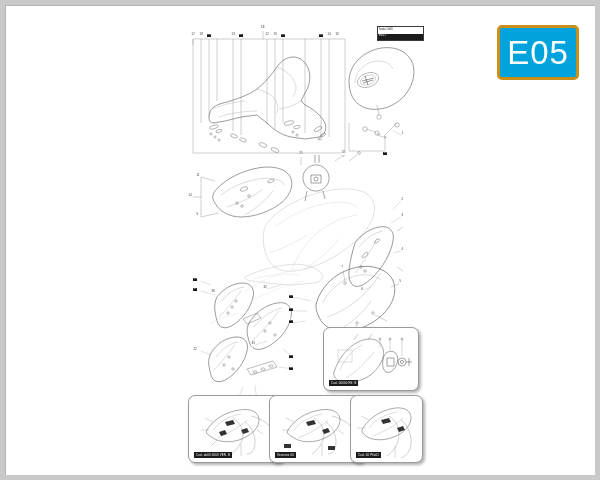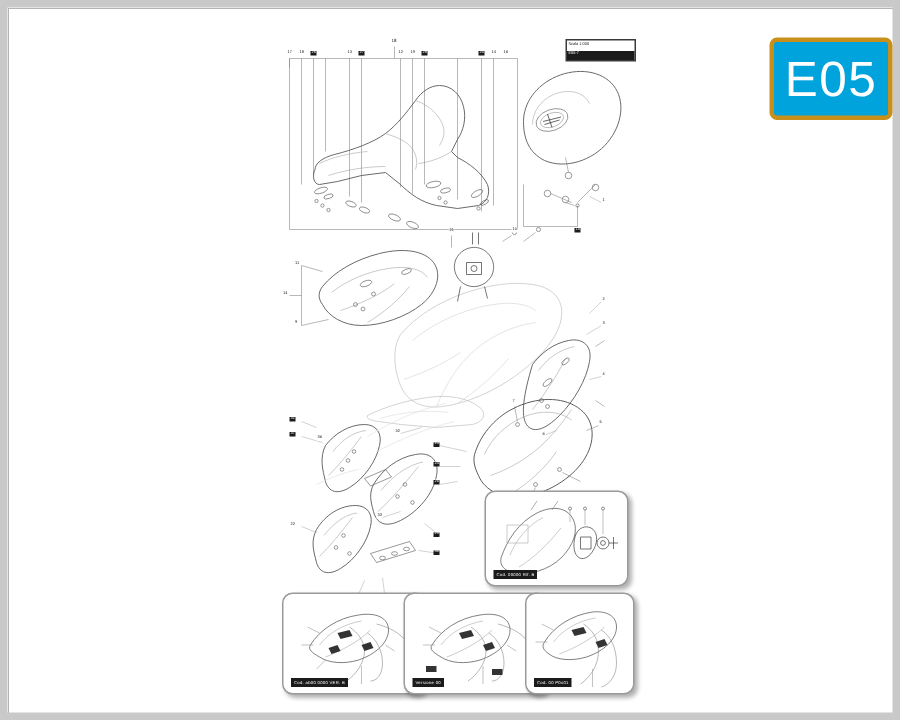--- a/index.html
+++ b/index.html
@@ -13,21 +13,21 @@
     box-sizing:border-box;
     border:5px solid #c9c9c9;
     background:#ffffff;
     box-shadow:inset 1px 1px 0 #b4b4b4;
   }
   .canvas{position:absolute;left:0;top:0;width:590px;height:470px;}
   .canvas svg{display:block;}
 
   
   .plate-badge{
-    position:absolute;left:508px;top:20px;width:82px;height:55px;
+    position:absolute;left:492px;top:20px;width:82px;height:55px;
     box-sizing:border-box;
     background:#00a3dc;
     border:3px solid #c8901a;
     border-radius:5px;
     display:flex;align-items:center;justify-content:center;
     color:#ffffff;
     font-size:33px;
     letter-spacing:1px;
     font-family:"Liberation Sans", sans-serif;
   }

